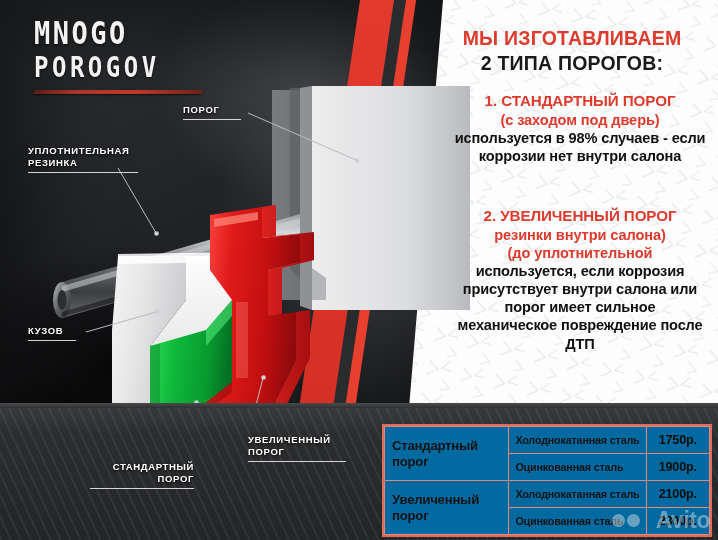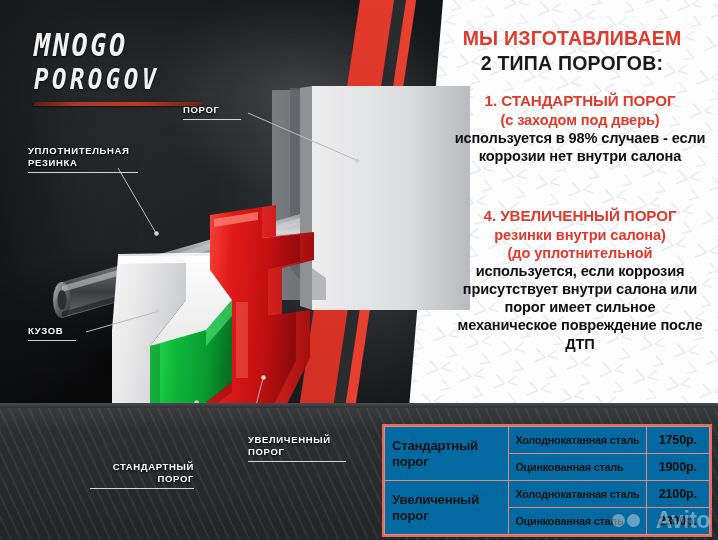--- a/index.html
+++ b/index.html
@@ -19,21 +19,21 @@
   }
   .photo-bg:after{content:"";position:absolute;inset:0;
     background:
       radial-gradient(ellipse 120px 90px at 60px 430px, rgba(0,0,0,.6), rgba(0,0,0,0) 70%),
       radial-gradient(ellipse 150px 110px at 250px 500px, rgba(0,0,0,.55), rgba(0,0,0,0) 72%);
   }
   .vig{position:absolute;left:0;top:0;width:470px;height:540px;
     box-shadow:inset 0 0 90px 30px rgba(0,0,0,.55);}
 
   
-  .logo{position:absolute;left:34px;top:29px;width:180px;z-index:30;font-style:italic;}
+  .logo{position:absolute;left:34px;top:17px;width:180px;z-index:30;}
   .logo-l1,.logo-l2{
     color:#f2f2f2;font-weight:700;letter-spacing:2.5px;line-height:1;
     font-family:"DejaVu Sans Mono","Liberation Mono",monospace;
     text-shadow:0 1px 2px rgba(0,0,0,.8);
     font-stretch:condensed;
     transform:scaleY(1.18);transform-origin:left top;
   }
   .logo-l1{font-size:27px;}
   .logo-l2{font-size:24px;margin-top:9px;letter-spacing:3.5px;}
   .logo-bar{margin-top:13px;height:4px;width:168px;
@@ -294,21 +294,21 @@
     <div class="h2">2 ТИПА ПОРОГОВ:</div>
   </div>
 
   <div class="rt blk" id="block1">
     <div class="t-red">1. СТАНДАРТНЫЙ ПОРОГ</div>
     <div class="t-red-sub">(с заходом под дверь)</div>
     <div class="t-blk">используется в 98% случаев - если коррозии нет внутри салона</div>
   </div>
 
   <div class="rt blk" id="block2">
-    <div class="t-red">4. УВЕЛИЧЕННЫЙ ПОРОГ</div>
+    <div class="t-red">2. УВЕЛИЧЕННЫЙ ПОРОГ</div>
     <div class="t-red-sub">резинки внутри салона)</div>
     <div class="t-red-sub">(до уплотнительной</div>
     <div class="t-blk">используется, если коррозия присутствует внутри салона или порог имеет сильное механическое повреждение после ДТП</div>
   </div>
 
   <div class="stripe-band"></div>
   <div class="stripe-top-edge"></div>
 
   <div class="table-wrap">
     <table>

